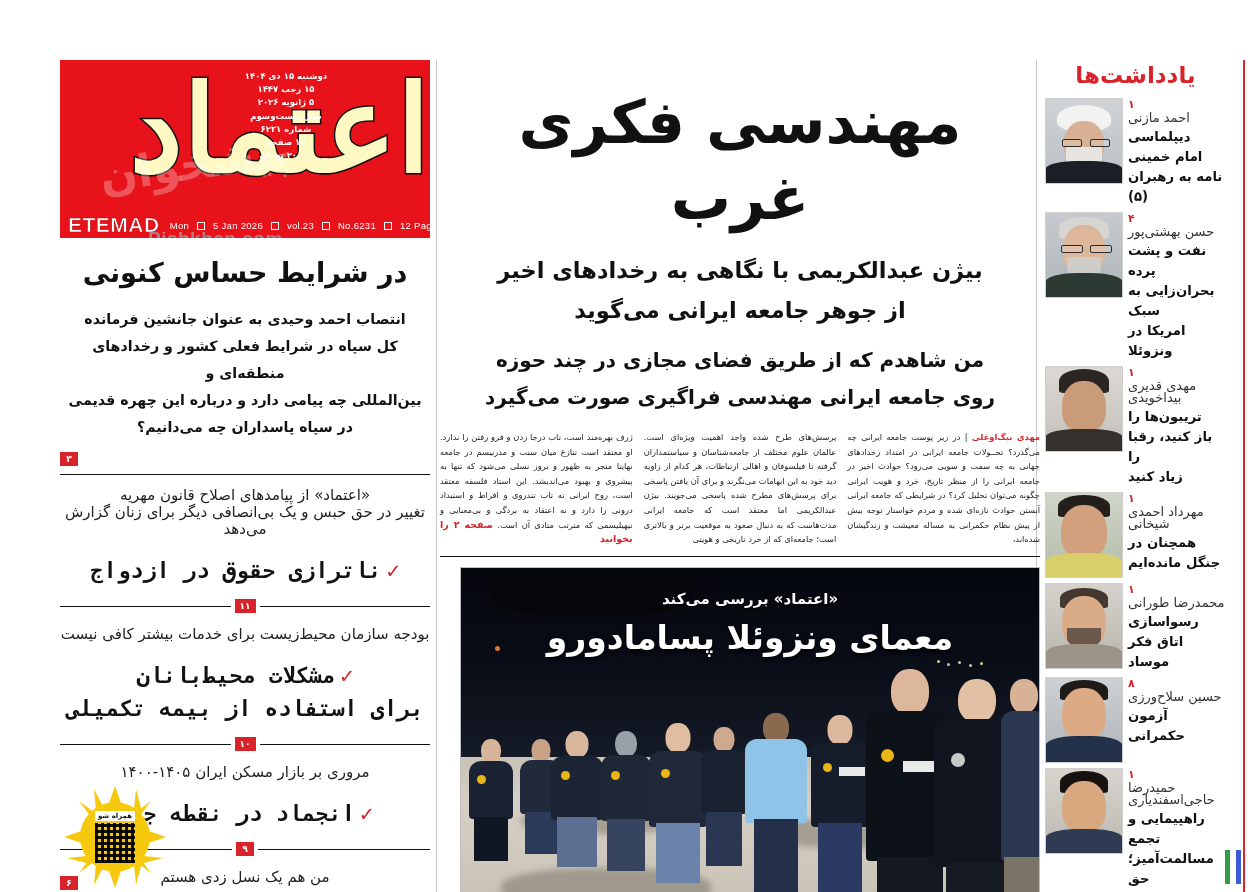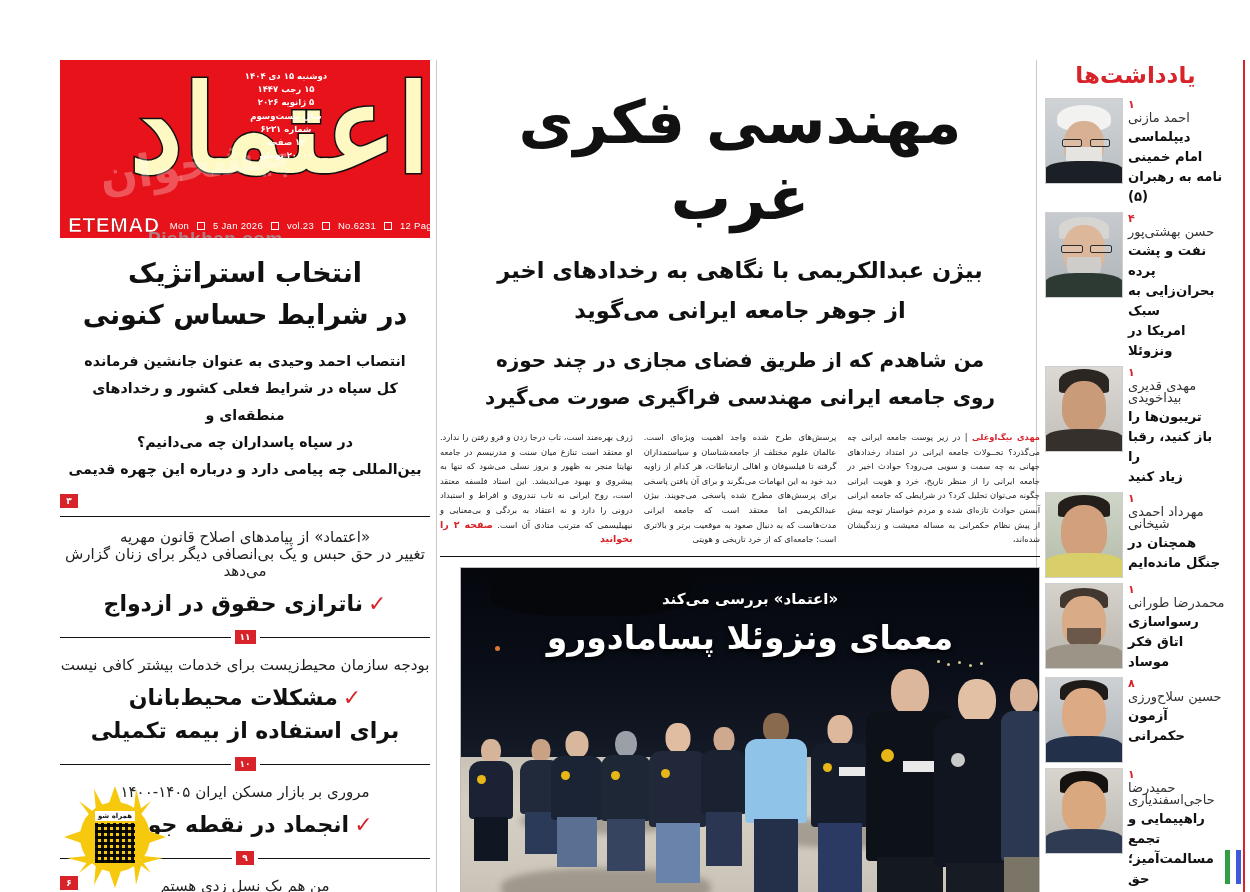--- a/index.html
+++ b/index.html
@@ -45,22 +45,22 @@
              font-size:27px;line-height:42px;color:#111;}
   .lead-sub{margin-top:12px;text-align:center;direction:rtl;font-weight:bold;
             font-size:14.2px;line-height:27px;color:#111;}
   .pgnum{display:inline-block;background:#d8232a;color:#fff;font-size:9px;font-weight:bold;
          padding:2px 5px;line-height:10px;min-width:8px;text-align:center;}
   .pg-left{margin-top:6px;text-align:left;}
   .hr-thin{border:0;border-top:1px solid #111;margin:8px 0 0 0;}
 
   .brief{margin-top:12px;}
   .brief-kicker{text-align:center;direction:rtl;font-size:15px;line-height:17px;color:#222;}
-  .brief-title{margin-top:7px;text-align:center;direction:rtl;font-weight:bold;
-               font-size:22px;line-height:33px;color:#111;}
+  .brief-title{margin-top:18px;text-align:center;direction:rtl;font-weight:bold;
+               font-size:22px;line-height:33px;color:#111;font-family:Liberation Mono, monospace;}
   .check{color:#d8232a;font-weight:bold;font-size:22px;margin-left:5px;}
   .brief-rule{display:flex;align-items:center;margin-top:9px;}
   .brief-rule .ln{flex:1;height:1px;background:#111;}
   .brief-rule .bx{margin:1px 4px;}
 
   
   .sun-badge{position:absolute;left:4px;bottom:4px;width:102px;height:102px;}
   .sun-rays{position:absolute;left:0;top:0;width:102px;height:102px;}
   .sun-core{position:absolute;left:16px;top:16px;width:70px;height:70px;border-radius:50%;
             background:#f6c90e;display:flex;flex-direction:column;align-items:center;justify-content:center;}
@@ -164,29 +164,28 @@
           <span class="sq"></span>
           <span>12  Pages</span>
           
           
         </span>
       </div>
       <div class="pishkhan-wm">Pishkhan.com</div>
     </div>
 
     <div class="lead-head">
-      <div>انتخاب استراتژیک</div>
       <div>در شرایط حساس کنونی</div>
     </div>
 
     <div class="lead-sub">
       <div>انتصاب احمد وحیدی به عنوان جانشین فرمانده</div>
       <div>کل سپاه در شرایط فعلی کشور و رخدادهای منطقه‌ای و</div>
+      <div>بین‌المللی چه پیامی دارد و درباره این چهره قدیمی</div>
       <div>در سپاه پاسداران چه می‌دانیم؟</div>
-      <div>بین‌المللی چه پیامی دارد و درباره این چهره قدیمی</div>
     </div>
     <div class="pg-left">
       <span class="pgnum">۳</span>
     </div>
     <hr class="hr-thin">
 
     <div class="brief">
       <div class="brief-kicker">
         <div>«اعتماد» از پیامدهای اصلاح قانون مهریه</div>
         <div>تغییر در حق حبس و یک بی‌انصافی دیگر برای زنان گزارش می‌دهد</div>

